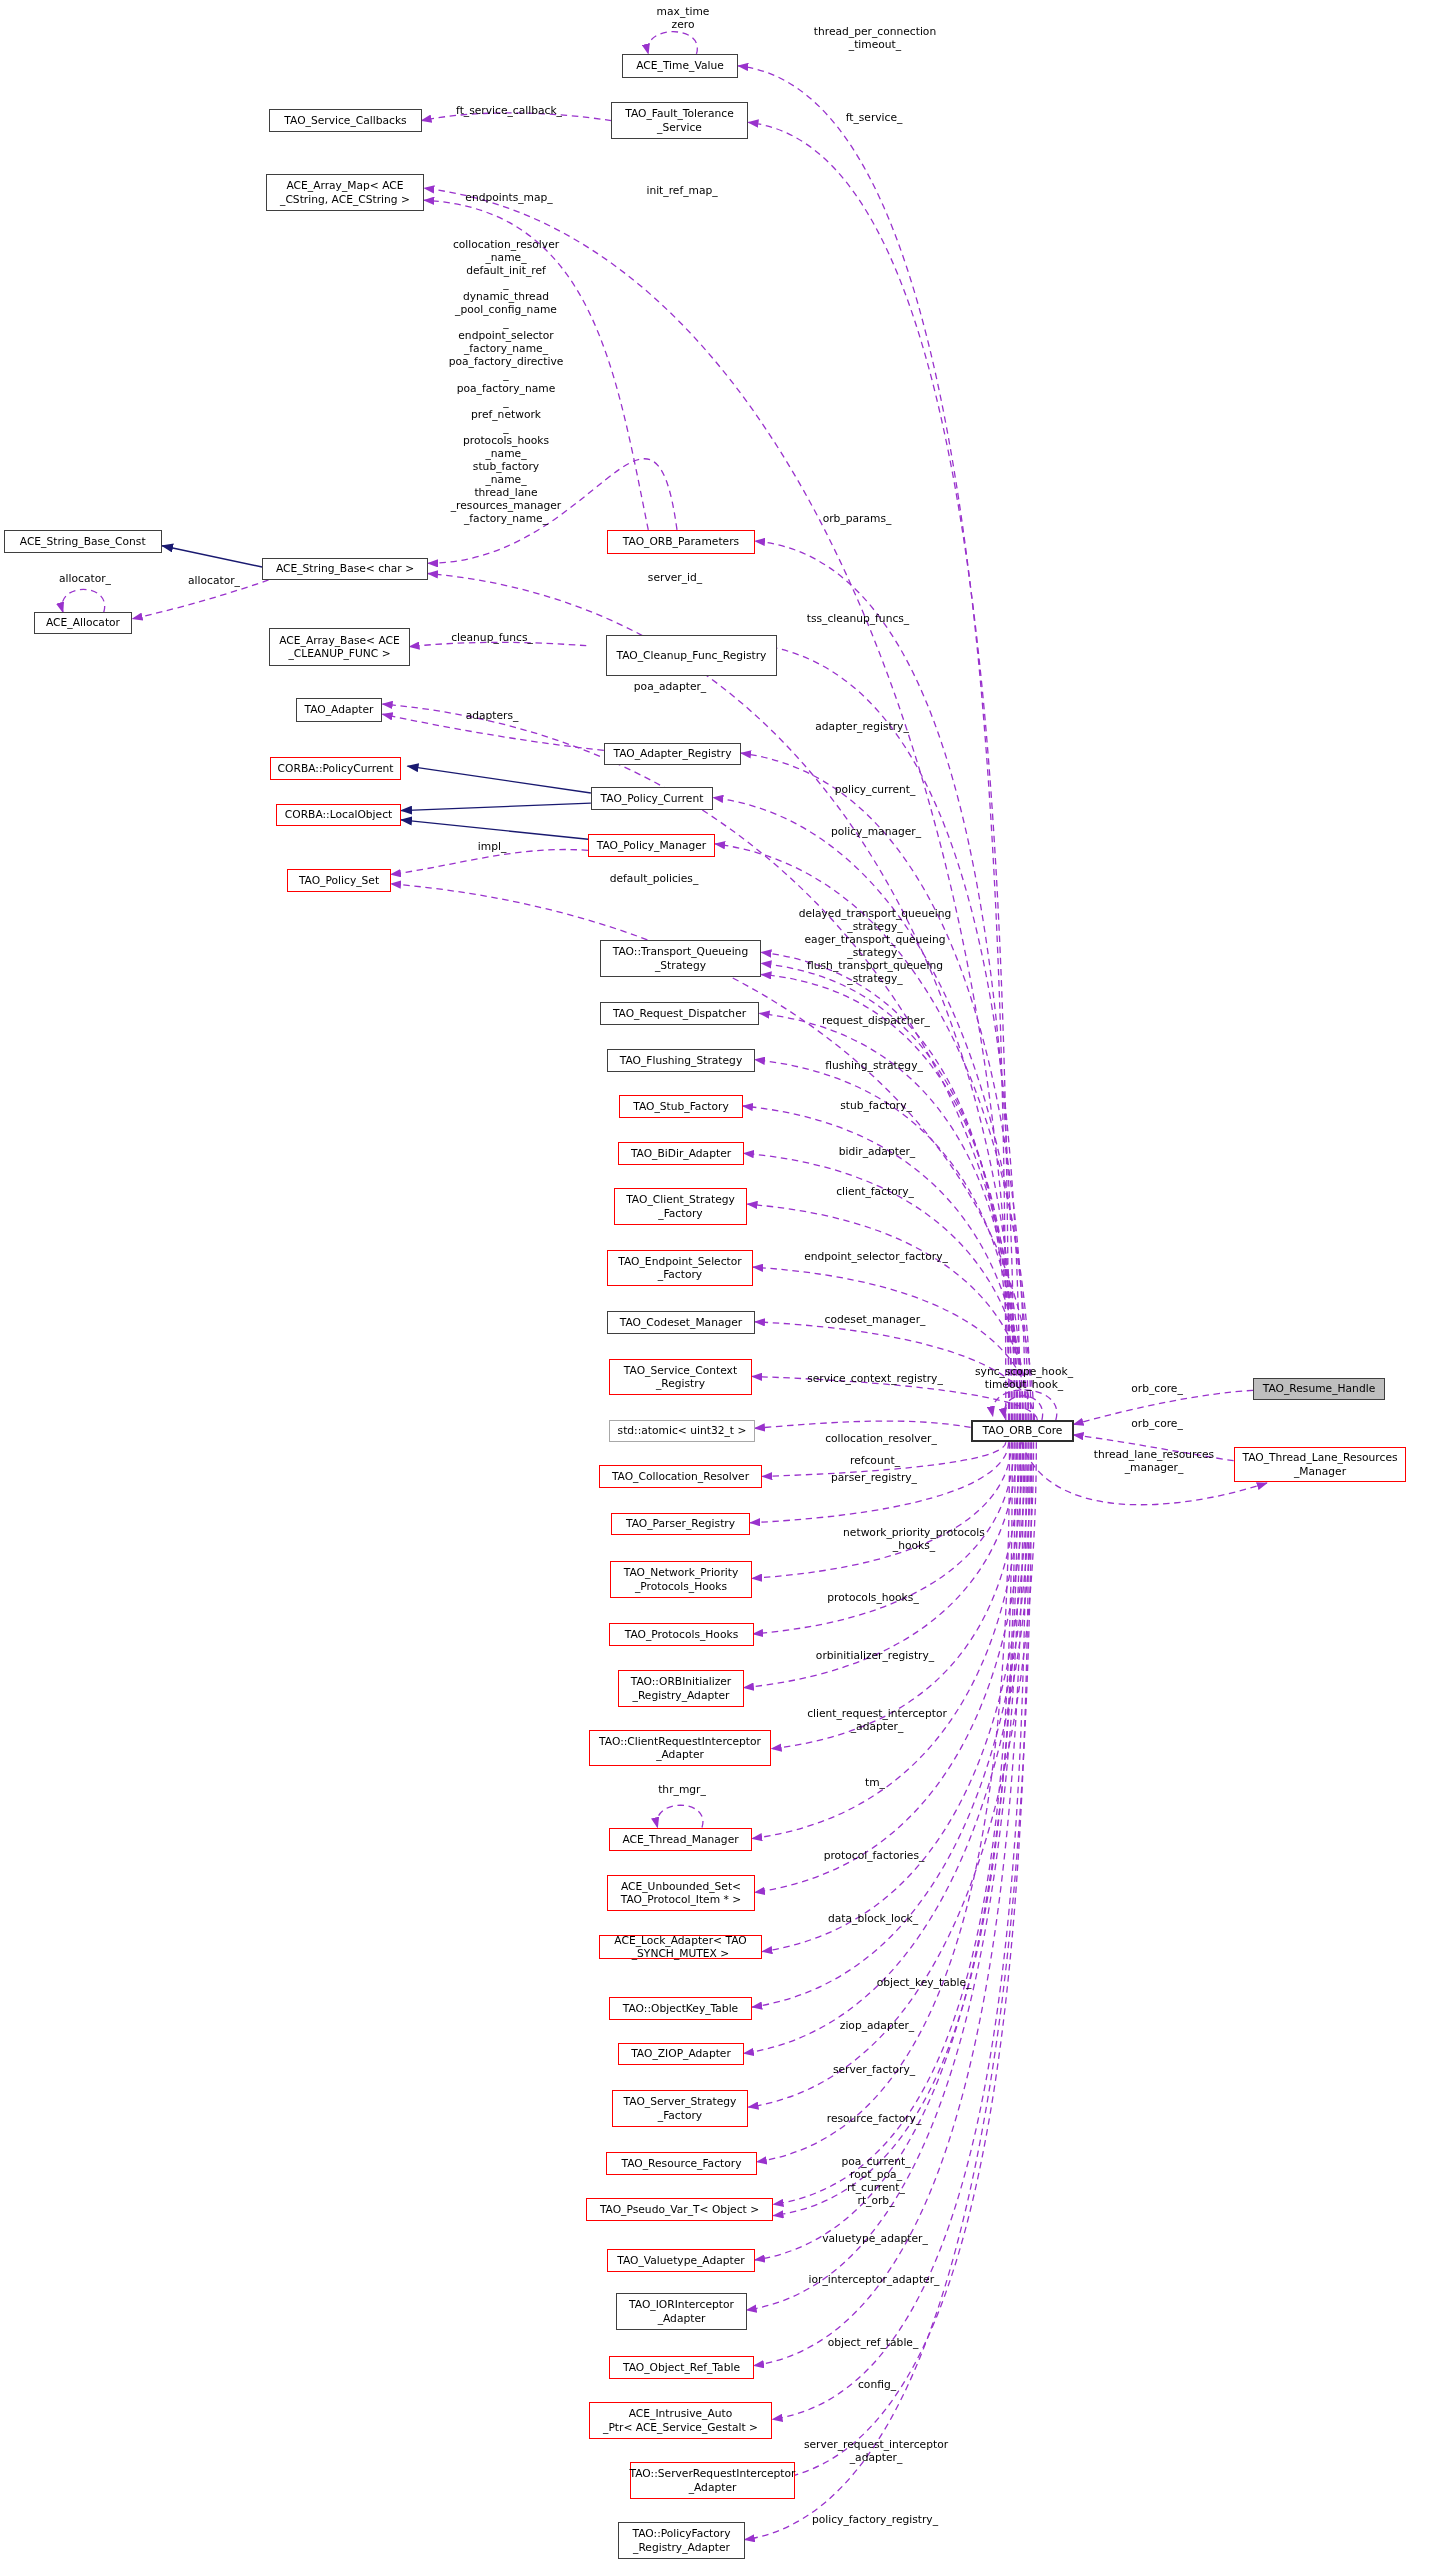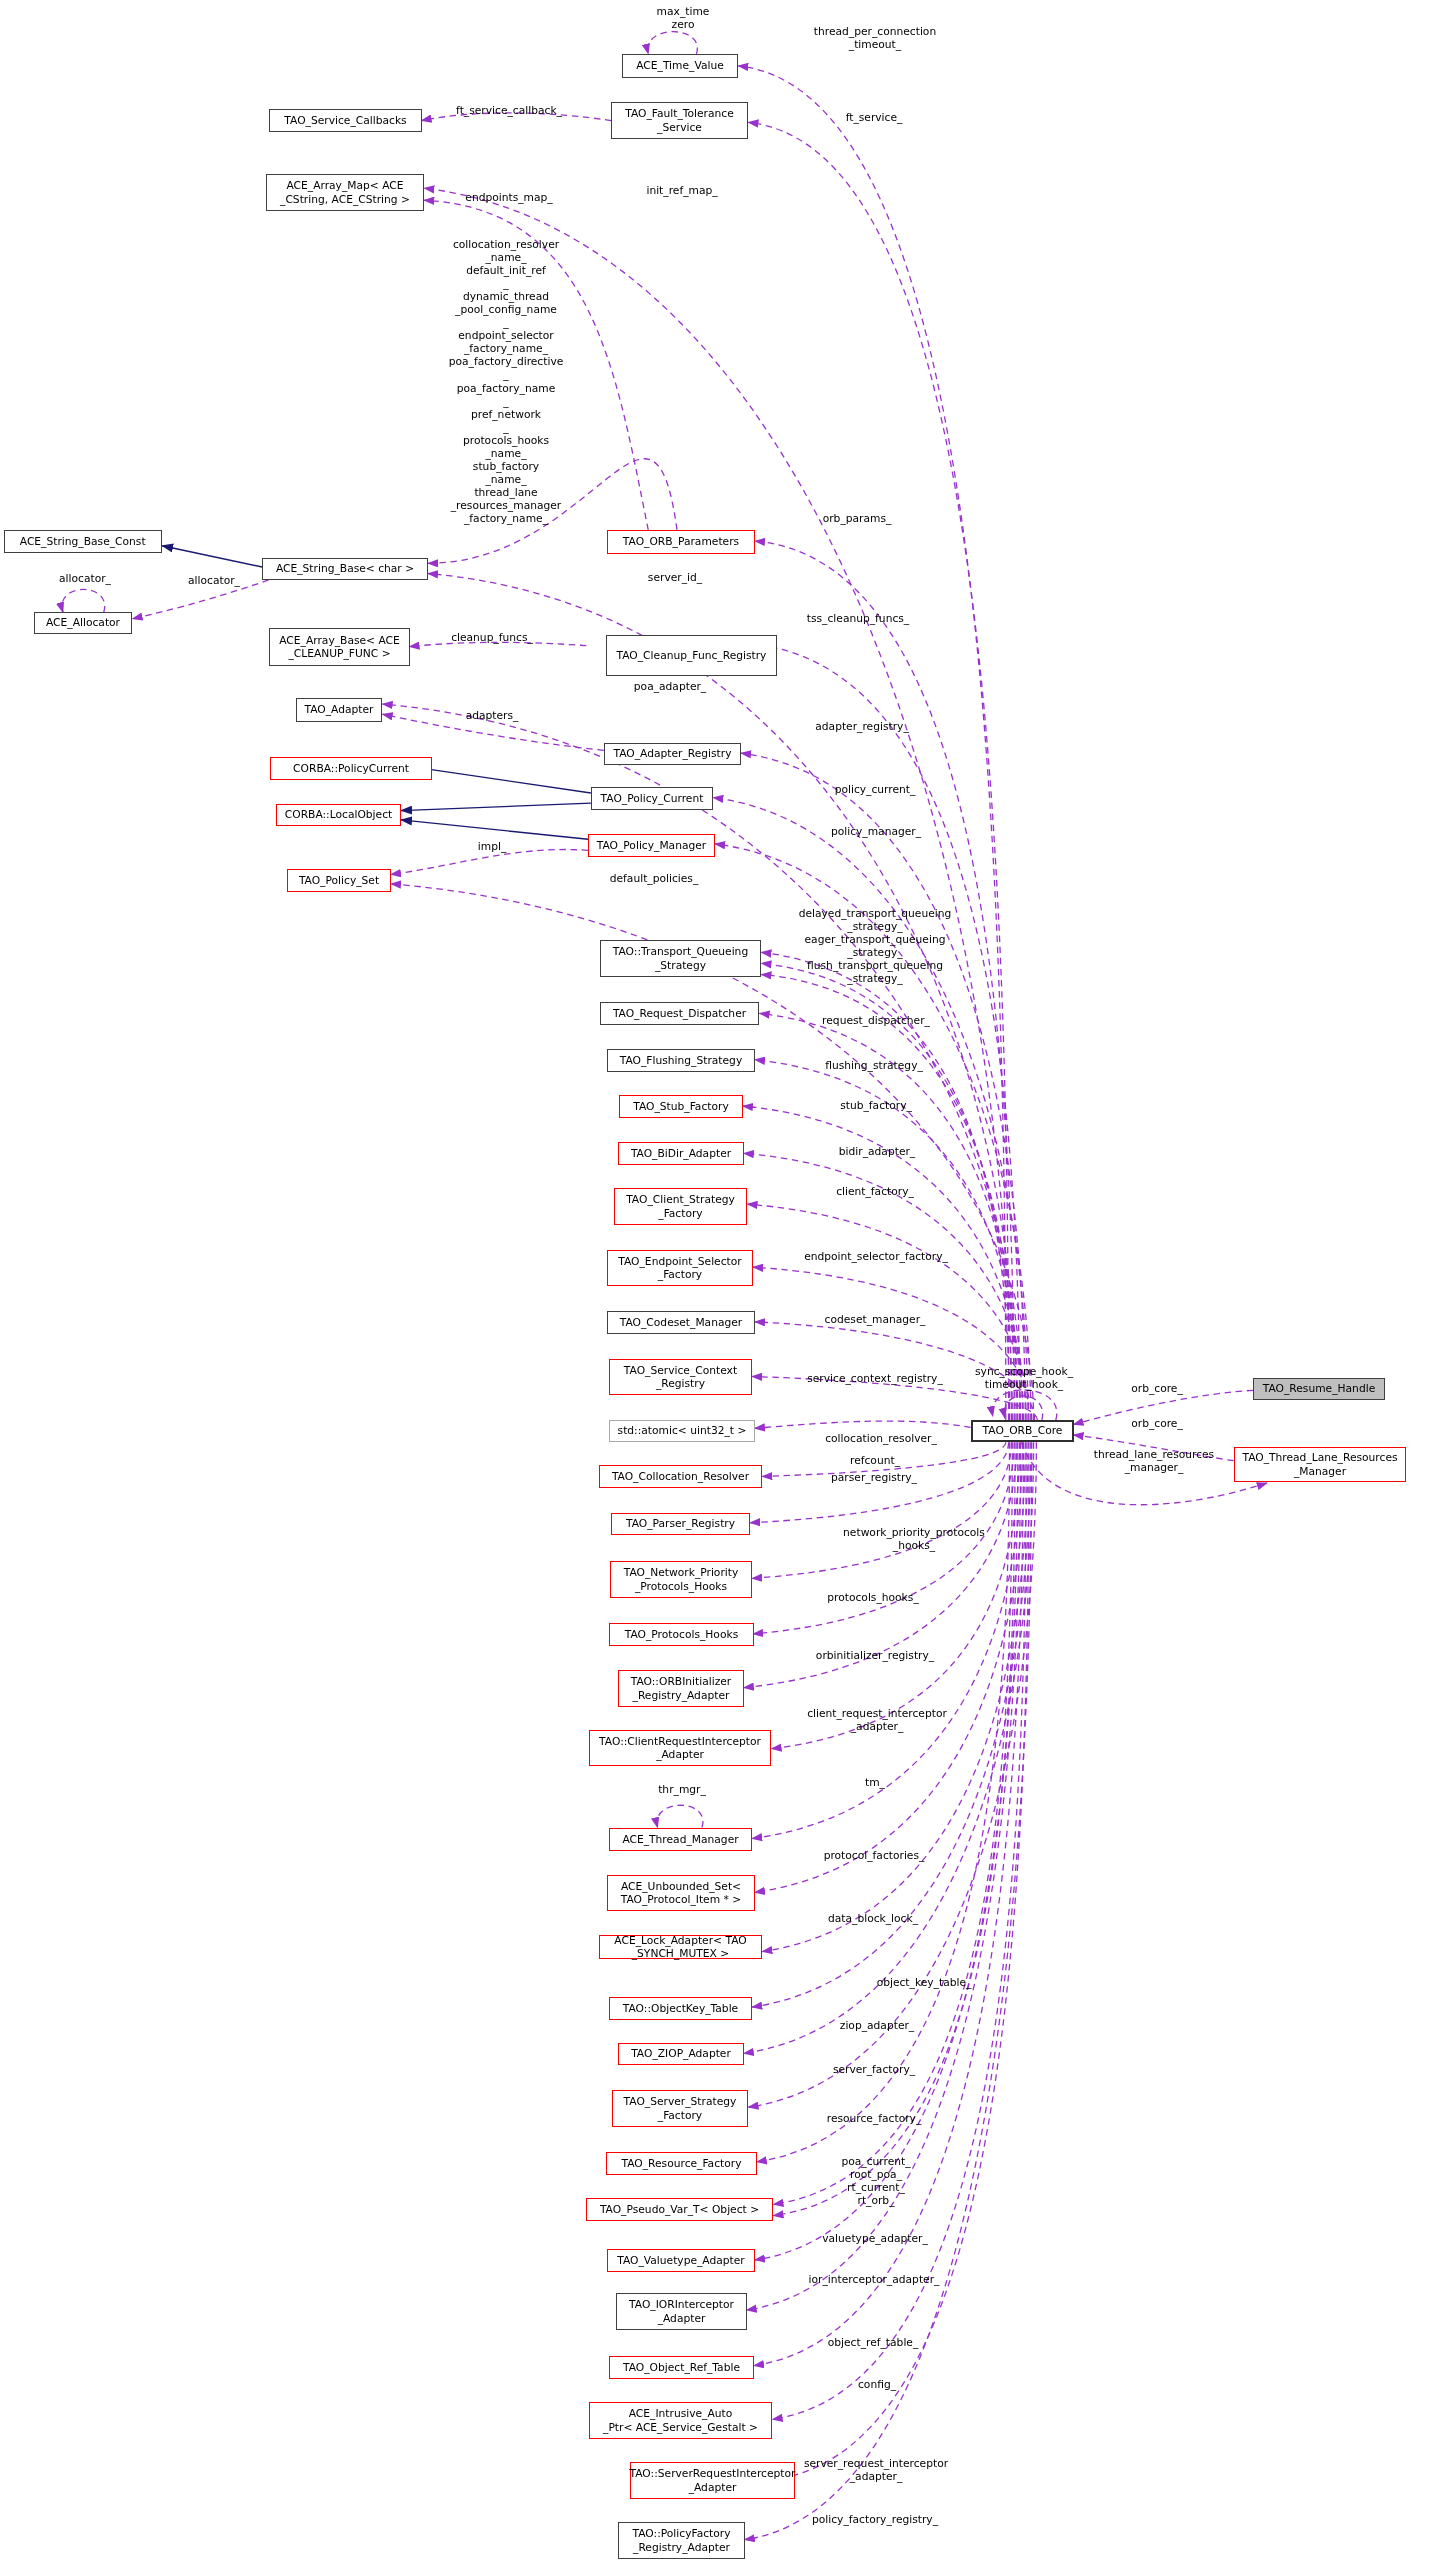--- a/index.html
+++ b/index.html
@@ -104,21 +104,21 @@
 _CString, ACE_CString &gt;</div>
     <div class="node red" style="left: 607px; top: 530px; width: 148px; height: 24px;">TAO_ORB_Parameters</div>
     <div class="node black" style="left: 3.7px; top: 530px; width: 158px; height: 23px;">ACE_String_Base_Const</div>
     <div class="node black" style="left: 262px; top: 558px; width: 166px; height: 22px;">ACE_String_Base&lt; char &gt;</div>
     <div class="node black" style="left: 34px; top: 612px; width: 98px; height: 22px;">ACE_Allocator</div>
     <div class="node black" style="left: 269px; top: 628px; width: 141px; height: 38px;">ACE_Array_Base&lt; ACE
 _CLEANUP_FUNC &gt;</div>
     <div class="node black" style="left: 606px; top: 635px; width: 171px; height: 41px;">TAO_Cleanup_Func_Registry</div>
     <div class="node black" style="left: 296px; top: 698px; width: 86px; height: 24px;">TAO_Adapter</div>
     <div class="node black" style="left: 604px; top: 743px; width: 137px; height: 22px;">TAO_Adapter_Registry</div>
-    <div class="node red" style="left: 270px; top: 757px; width: 162px; height: 23px;">CORBA::PolicyCurrent</div>
+    <div class="node red" style="left: 270px; top: 757px; width: 131px; height: 23px;">CORBA::PolicyCurrent</div>
     <div class="node black" style="left: 591px; top: 787px; width: 122px; height: 23px;">TAO_Policy_Current</div>
     <div class="node red" style="left: 276px; top: 804px; width: 125px; height: 22px;">CORBA::LocalObject</div>
     <div class="node red" style="left: 588px; top: 834px; width: 127px; height: 23px;">TAO_Policy_Manager</div>
     <div class="node red" style="left: 287px; top: 869px; width: 104px; height: 23px;">TAO_Policy_Set</div>
     <div class="node black" style="left: 600px; top: 940px; width: 161px; height: 37px;">TAO::Transport_Queueing
 _Strategy</div>
     <div class="node black" style="left: 600px; top: 1002px; width: 159px; height: 23px;">TAO_Request_Dispatcher</div>
     <div class="node black" style="left: 607px; top: 1049px; width: 148px; height: 23px;">TAO_Flushing_Strategy</div>
     <div class="node red" style="left: 619px; top: 1095px; width: 124px; height: 23px;">TAO_Stub_Factory</div>
     <div class="node red" style="left: 618px; top: 1142px; width: 126px; height: 23px;">TAO_BiDir_Adapter</div>
@@ -241,21 +241,21 @@
     <div class="elabel" style="left: 874px; top: 2063px;">server_factory_</div>
     <div class="elabel" style="left: 874px; top: 2112px;">resource_factory_</div>
     <div class="elabel" style="left: 876px; top: 2155px;">poa_current_
 root_poa_
 rt_current_
 rt_orb_</div>
     <div class="elabel" style="left: 875px; top: 2232px;">valuetype_adapter_</div>
     <div class="elabel" style="left: 874px; top: 2273px;">ior_interceptor_adapter_</div>
     <div class="elabel" style="left: 873px; top: 2336px;">object_ref_table_</div>
     <div class="elabel" style="left: 877px; top: 2378px;">config_</div>
-    <div class="elabel" style="left: 876px; top: 2438px; margin-top: 19px;">server_request_interceptor
+    <div class="elabel" style="left: 876px; top: 2438px;">server_request_interceptor
 _adapter_</div>
     <div class="elabel" style="left: 875px; top: 2513px;">policy_factory_registry_</div>
     <div class="elabel" style="left: 1157px; top: 1382px;">orb_core_</div>
     <div class="elabel" style="left: 1157px; top: 1417px;">orb_core_</div>
     <div class="elabel" style="left: 1154px; top: 1448px;">thread_lane_resources
 _manager_</div>
   </div>
 
 
 </body></html>

